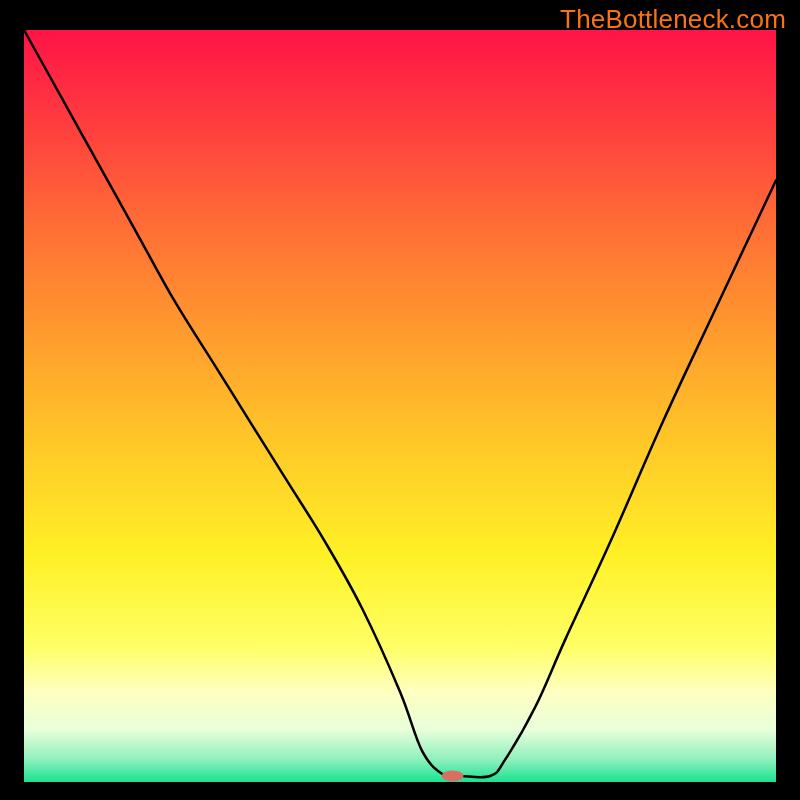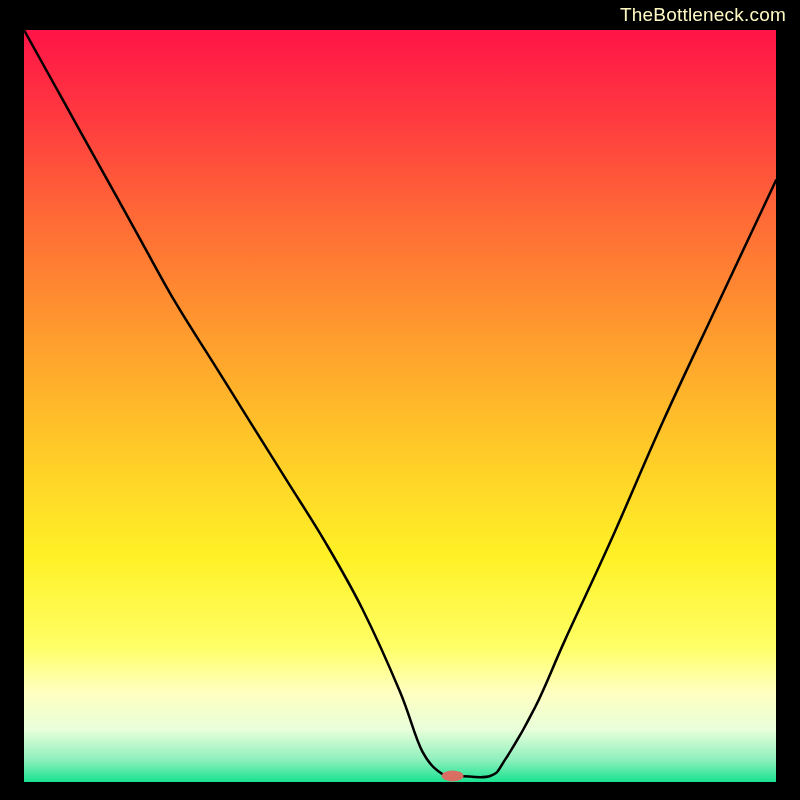--- a/index.html
+++ b/index.html
@@ -14,23 +14,23 @@
   .frame {
     position: relative;
     width: 800px;
     height: 800px;
     background: #000;
   }
   .watermark {
     position: absolute;
     top: 4px;
     right: 14px;
-    font-size: 19px;
+    font-size: 26px;
     font-weight: 500;
-    color: #fef9c3;
+    color: #f97316;
     letter-spacing: 0.2px;
     z-index: 10;
   }
   .plot-outer {
     position: absolute;
     left: 24px;
     top: 30px;
     width: 752px;
     height: 752px;
     background: #000;

